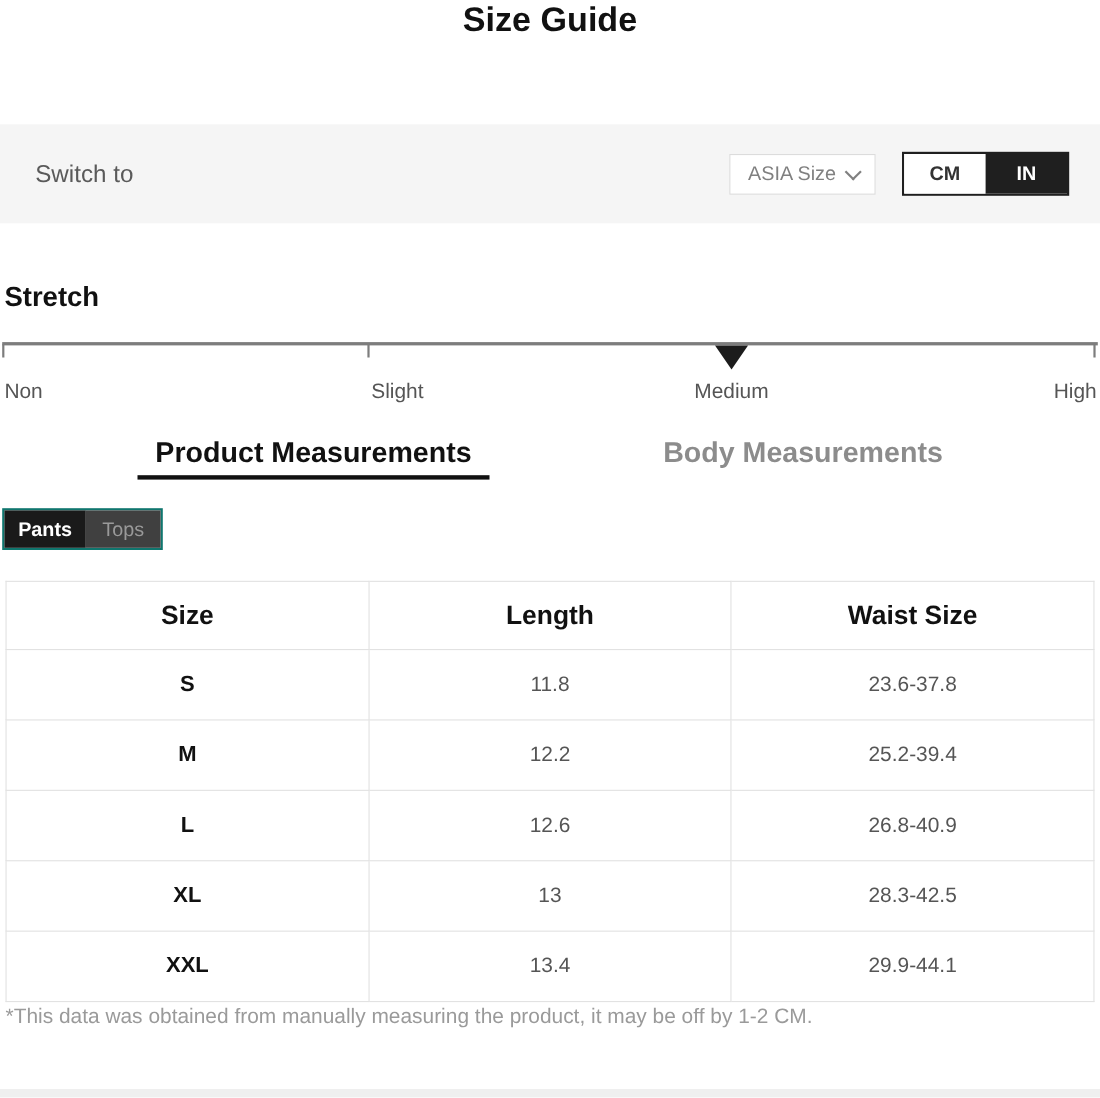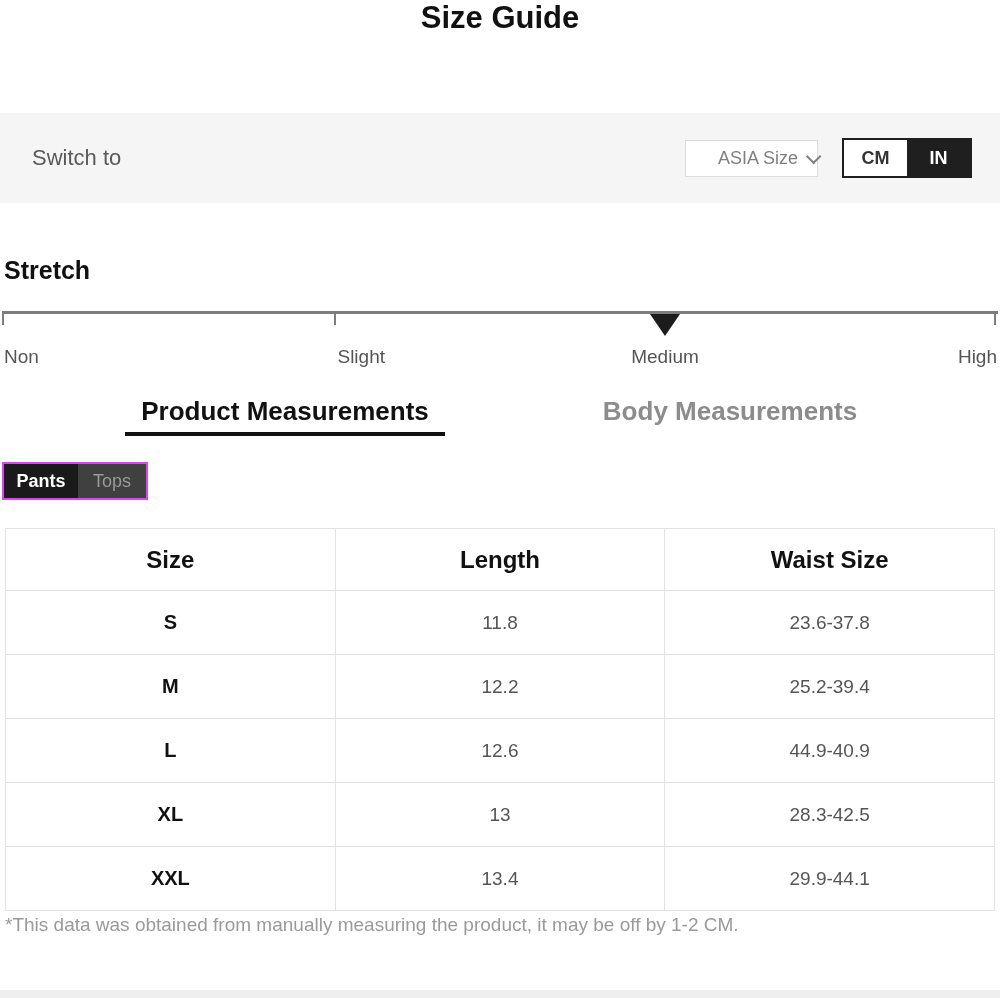--- a/index.html
+++ b/index.html
@@ -47,39 +47,39 @@
     gap: 24px;
   }
   .region-select {
     box-sizing: border-box;
     width: 133px;
     height: 37px;
     background: #ffffff;
     border: 1px solid #dcdcdc;
     display: flex;
     align-items: center;
-    justify-content: flex-end;
+    justify-content: center;
     gap: 8px;
     font-size: 18px;
     color: #808080;
     cursor: pointer;
   }
   .chevron {
     width: 9px; height: 9px;
     border-right: 2px solid #808080;
     border-bottom: 2px solid #808080;
     transform: rotate(45deg) translateY(-3px);
   }
   .unit-toggle {
     display: flex;
     border: 2px solid #1f1f1f;
     background: #ffffff;
   }
   .unit {
-    width: 63px;
+    width: 74px;
     height: 36px;
     border: none;
     margin: 0; padding: 0;
     font-family: inherit;
     font-size: 18px;
     font-weight: bold;
     background: #ffffff;
     color: #333333;
     cursor: pointer;
     display: flex;
@@ -153,21 +153,21 @@
   .tab-body {
     left: 560px; width: 340px;
     color: #8c8c8c;
   }
 
   
   .category-toggle {
     position: absolute;
     top: 462px; left: 2px;
     display: flex;
-    border: 2px solid #d946ef;
+    border: 2px solid #0f766e;
     background: #ffffff;
     box-sizing: border-box;
     height: 38px;
   }
   .cat {
     border: none;
     margin: 0; padding: 0;
     font-family: inherit;
     font-size: 18px;
     height: 100%;
@@ -294,21 +294,21 @@
           <td>23.6-37.8</td>
         </tr>
         <tr>
           <td class="size-col">M</td>
           <td>12.2</td>
           <td>25.2-39.4</td>
         </tr>
         <tr>
           <td class="size-col">L</td>
           <td>12.6</td>
-          <td>44.9-40.9</td>
+          <td>26.8-40.9</td>
         </tr>
         <tr>
           <td class="size-col">XL</td>
           <td>13</td>
           <td>28.3-42.5</td>
         </tr>
         <tr>
           <td class="size-col">XXL</td>
           <td>13.4</td>
           <td>29.9-44.1</td>

